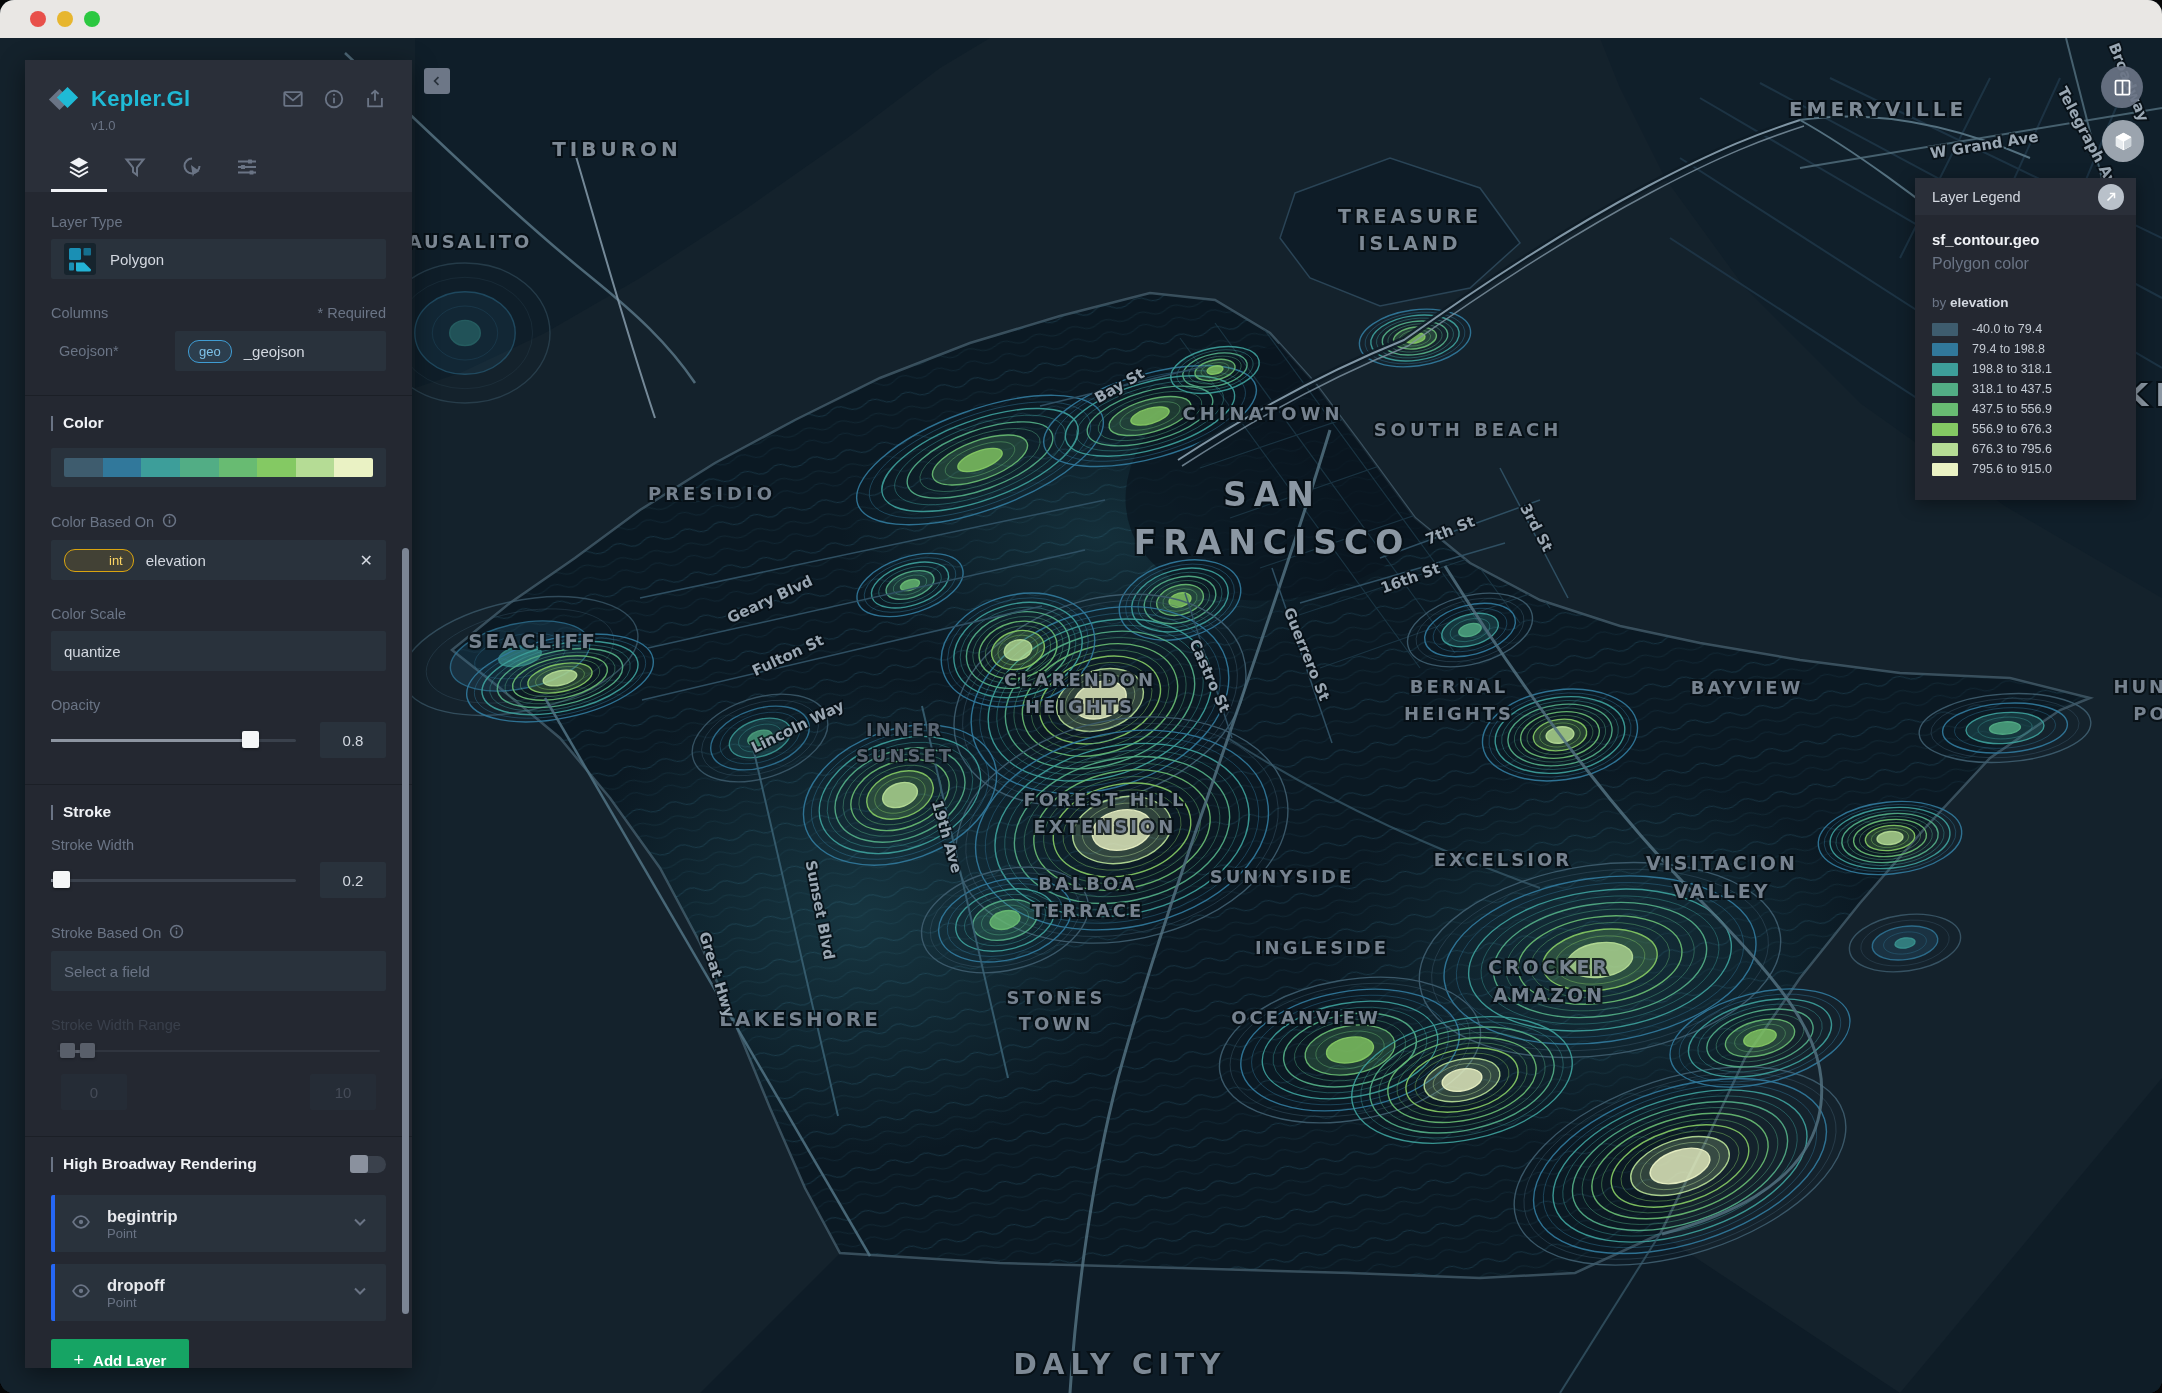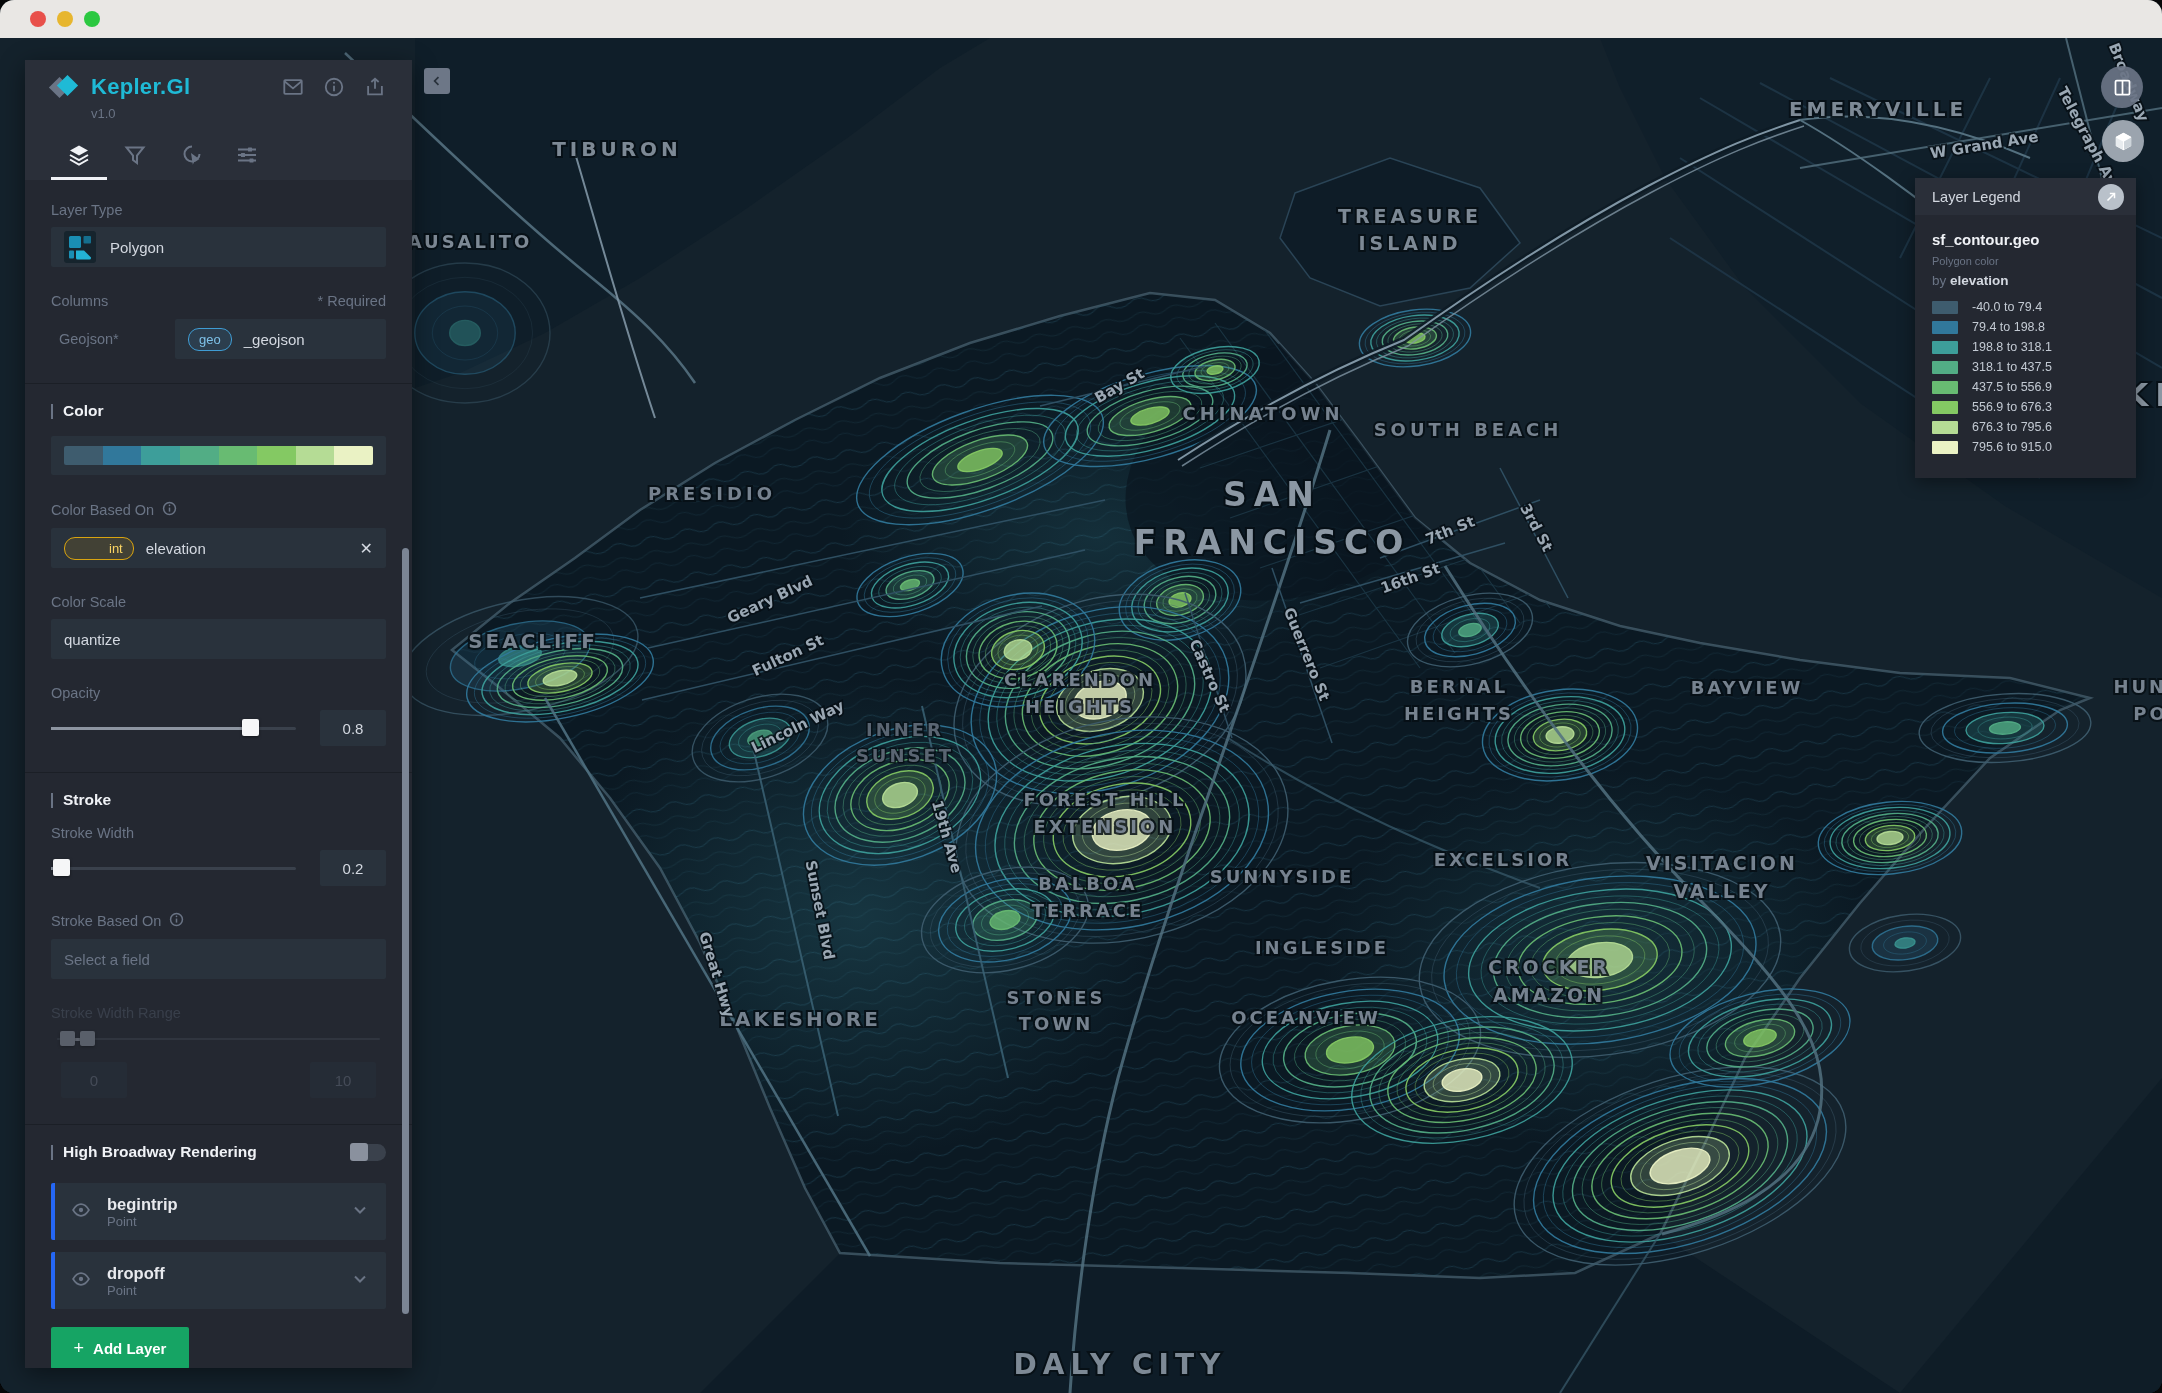--- a/index.html
+++ b/index.html
@@ -11,21 +11,21 @@
   
   .map-wrap{position:absolute;top:38px;left:0;width:2162px;height:1355px;background:#14222c;}
   svg text{user-select:none;}
   .pl{fill:#76828f;font-family:"DejaVu Sans",sans-serif;font-weight:bold;text-anchor:middle;paint-order:stroke;stroke:rgba(6,14,20,.85);stroke-width:4px;}
   .pl.bigcity{fill:#8b97a3;}
   .pl.city{fill:#7d8995;}
   .pl.dim{fill:#5a6572;stroke-width:3px;}
   .st{fill:#9aa7b3;font-family:"DejaVu Sans",sans-serif;font-weight:600;font-size:15px;text-anchor:middle;paint-order:stroke;stroke:rgba(6,14,20,.8);stroke-width:3.5px;}
   
   .sidebar{position:absolute;left:25px;top:60px;width:387px;height:1308px;background:#242831;z-index:20;box-shadow:0 6px 24px rgba(0,0,0,.45);display:flex;flex-direction:column;}
-  .sb-head{background:#2a2f39;padding:12px 26px 0 26px;}
+  .sb-head{background:#2a2f39;padding:24px 26px 0 26px;}
   .brand-row{display:flex;align-items:center;}
   .logo{position:relative;width:30px;height:30px;margin-right:10px;flex:none;}
   .logo .d1,.logo .d2{position:absolute;width:15px;height:15px;transform:rotate(45deg);}
   .logo .d1{left:1px;top:8px;background:#6a7485;}
   .logo .d2{left:9px;top:6px;background:#1fbad6;}
   .brand-title{color:#1fbad6;font-size:22px;font-weight:bold;letter-spacing:.3px;flex:1;}
   .head-icons{display:flex;gap:19px;color:#6a7485;}
   .head-icons svg{display:block;}
   .brand-version{color:#6a7485;font-size:13px;margin:4px 0 14px 40px;}
   .tabs{display:flex;gap:0;}
@@ -75,21 +75,21 @@
   .circle-btn{position:absolute;width:42px;height:42px;border-radius:50%;display:flex;align-items:center;justify-content:center;z-index:21;cursor:pointer;border:none;}
   .btn-legend{left:2101px;top:66px;background:rgba(106,116,133,.92);color:#fff;}
   .btn-3d{left:2102px;top:120px;background:#9ba4ae;color:#fff;}
   
   .legend{position:absolute;left:1915px;top:178px;width:221px;background:#242831;z-index:20;box-shadow:0 4px 16px rgba(0,0,0,.4);}
   .legend-head{background:#2a2f39;height:37px;display:flex;align-items:center;padding:0 12px 0 17px;}
   .legend-title{color:#d3d8e0;font-size:14.5px;flex:1;}
   .pin-btn{width:26px;height:26px;border-radius:50%;background:#b9c1ca;border:none;display:flex;align-items:center;justify-content:center;cursor:pointer;color:#fff;}
   .legend-body{padding:16px 17px 18px 17px;}
   .legend-ds{color:#f0f2f6;font-size:15px;font-weight:bold;margin-bottom:7px;}
-  .legend-ch{color:#6a7485;font-size:11px;margin-bottom:6px;}
+  .legend-ch{color:#6a7485;font-size:16px;margin-bottom:22px;}
   .legend-by{color:#6a7485;font-size:13.5px;margin-bottom:12px;}
   .legend-by b{color:#d3d8e0;}
   .legend-row{display:flex;align-items:center;margin-bottom:6px;}
   .legend-sw{width:26px;height:13px;border-radius:1px;margin-right:14px;flex:none;}
   .legend-txt{color:#c3cad3;font-size:12.5px;}
 </style>
 </head>
 <body>
 
 <div class="window">

